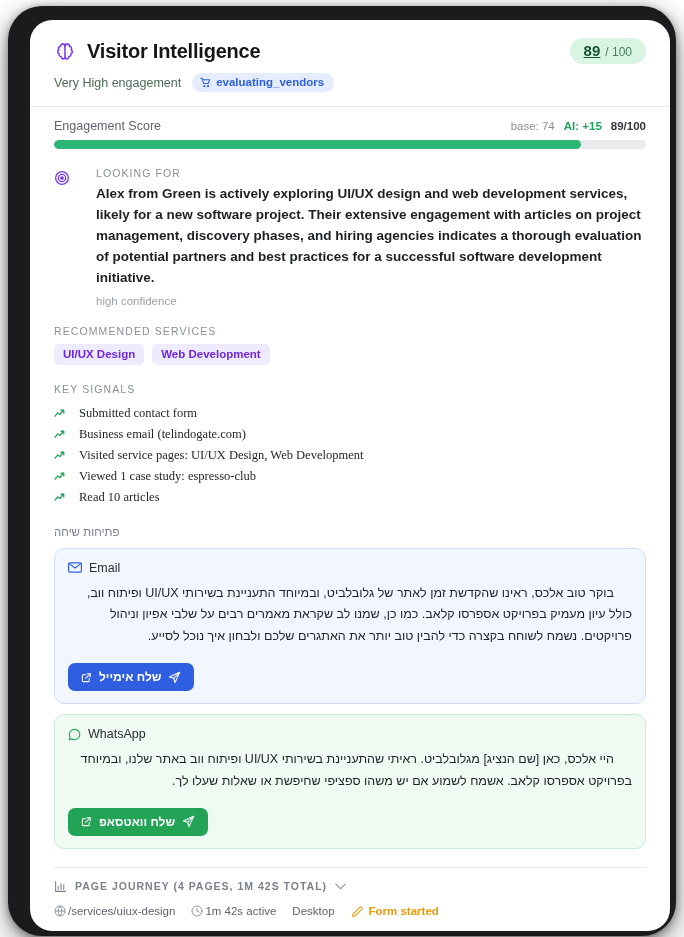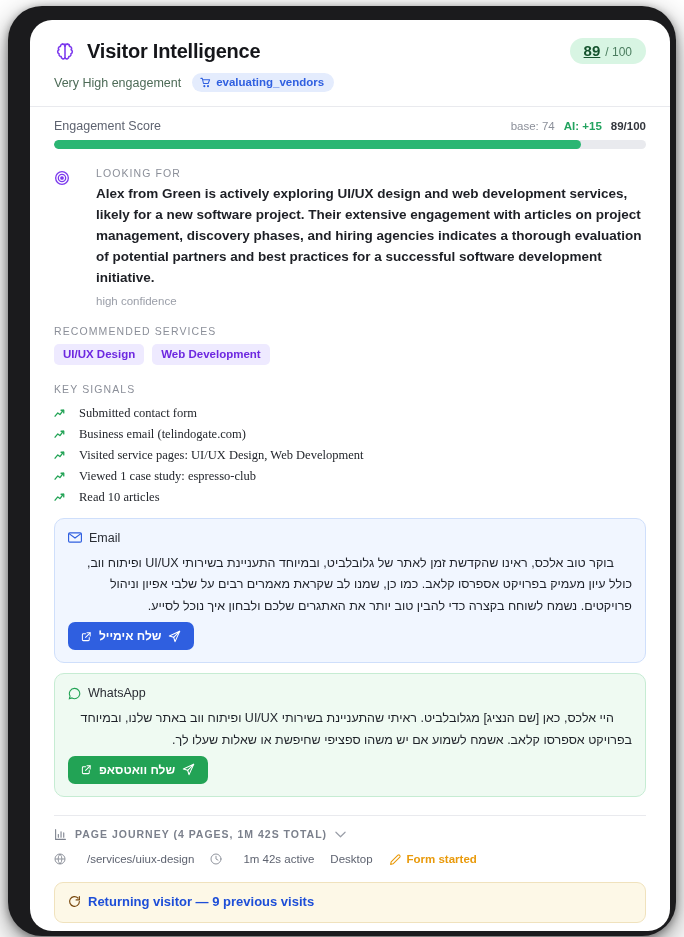--- a/index.html
+++ b/index.html
@@ -130,21 +130,21 @@
     font-size: 12.5px; color: #2a2d34;
   }
   .msg-head .mail-icon { width: 14px; height: 11px; display:block; }
   .msg-head .wa-icon { width: 13px; height: 13px; display:block; }
   .msg-body {
     direction: rtl; text-align: right;
     font-size: 12.5px; line-height: 1.75; color: #1f2229;
     margin-top: 8px; text-indent: 18px;
   }
   .send-btn {
-    margin-top: 4px;
+    margin-top: 15px;
     display: inline-flex; align-items: center; gap: 7px;
     direction: rtl;
     border-radius: 7px; padding: 7px 13px;
     font-size: 12px; font-weight: bold; color: #ffffff;
     border: none; cursor: pointer;
   }
   .send-btn.blue { background: #2f5fe0; }
   .send-btn.green { background: #22a355; }
   .plane-icon { width: 13px; height: 13px; display:block; }
   .ext-icon { width: 11px; height: 11px; display:block; }
@@ -157,21 +157,21 @@
   }
   .pj-head .cap {
     font-size: 10.5px; letter-spacing: 1.0px; color: #7b808c; font-weight: bold;
   }
   .bars-icon { width: 13px; height: 13px; display:block; }
   .chev-icon { width: 11px; height: 7px; display:block; }
   .pj-row {
     display: flex; align-items: center; gap: 16px;
     margin-top: 12px; font-size: 11.5px; color: #5e6370;
   }
-  .pj-item { display: inline-flex; align-items: center; gap: 21px; }
+  .pj-item { display: inline-flex; align-items: center; gap: 2px; }
   .globe-icon, .clock-icon { width: 12px; height: 12px; display:block; }
   .form-started { color: #e99a0b; font-weight: bold; display:inline-flex; align-items:center; gap:5px; }
   .pencil-icon { width: 13px; height: 13px; display:block; }
 
   
   .rv-card {
     margin-top: 16px;
     background: #fdf8e7;
     border: 1px solid #f0e2bd;
     border-radius: 9px;
@@ -302,20 +302,21 @@
                 <svg class="trend-icon" viewBox="0 0 24 24" fill="none" stroke="#22a355" stroke-width="2.4" stroke-linecap="round" stroke-linejoin="round">
                   <path d="M2 17l5-6 4 3 6-8"></path>
                   <path d="M13 6h5v5"></path>
                 </svg>
               </span>
               <span>Read 10 articles</span>
             </div>
           </div>
       </div>
 
+      <div class="rtl-head">פתיחות שיחה</div>
 
       <div class="msg-card email">
         <div class="msg-head">
           <span>
             <svg class="mail-icon" viewBox="0 0 24 18" fill="none" stroke="#2f5fe0" stroke-width="2" stroke-linejoin="round">
               <rect x="1" y="1" width="22" height="16" rx="2"></rect>
               <path d="M1.8 2.4 12 10 22.2 2.4"></path>
             </svg>
           </span>
           <span>Email</span>

